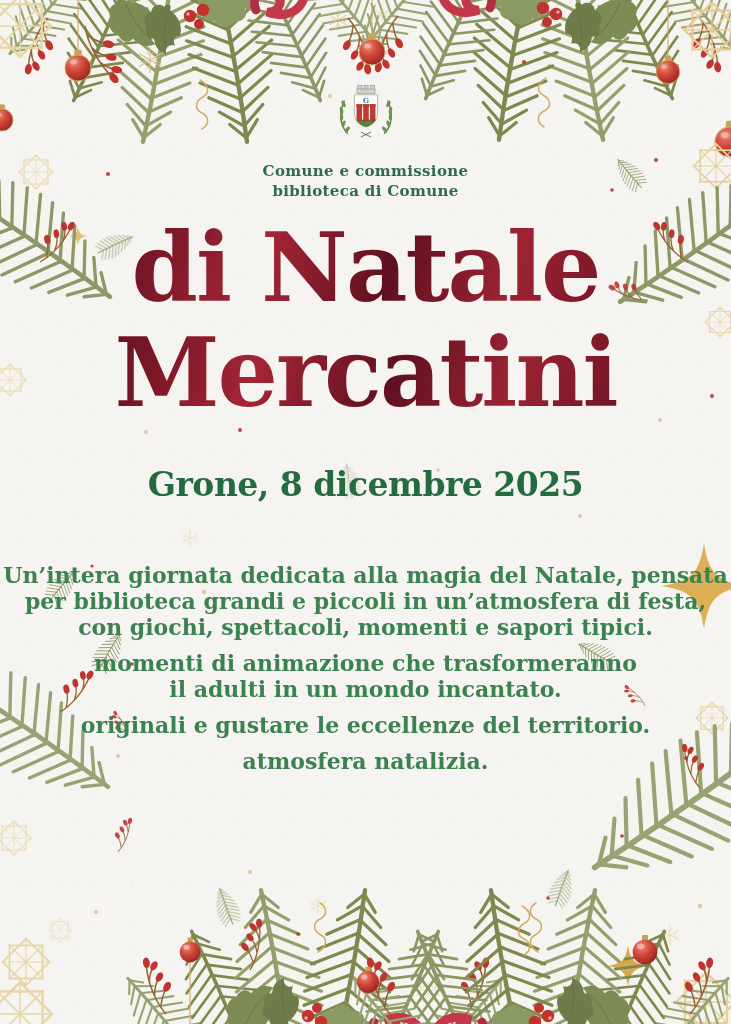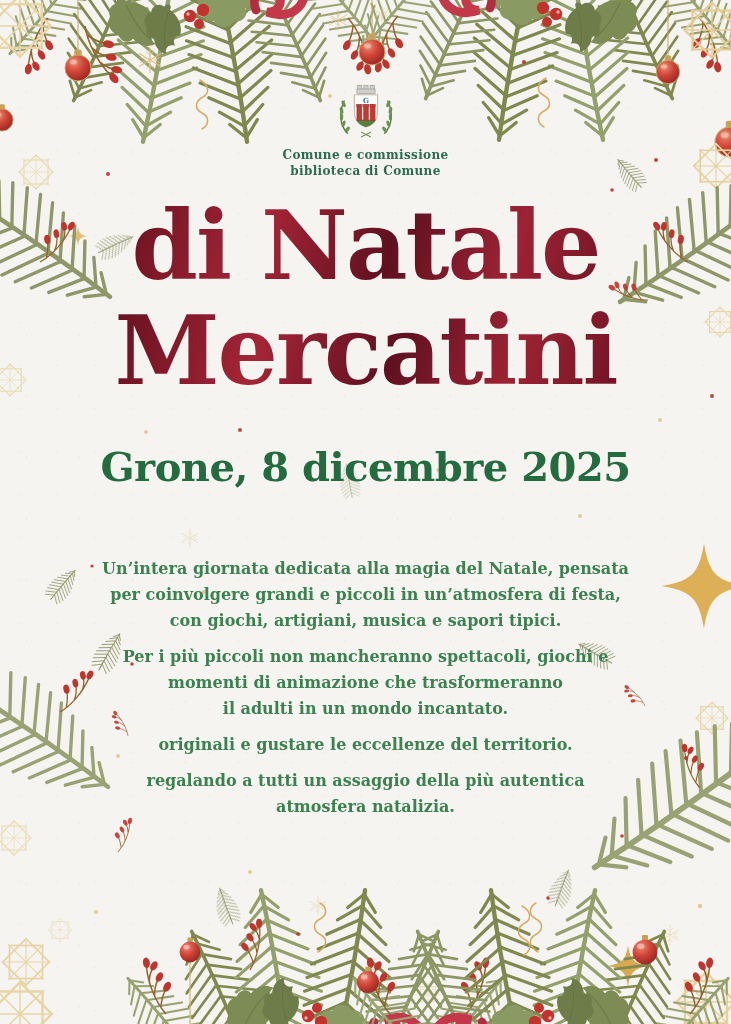--- a/index.html
+++ b/index.html
@@ -8,33 +8,33 @@
     background-color:#f5f4f0;
     background-image:
       radial-gradient(#e9e6df 0.8px, transparent 0.9px),
       radial-gradient(#edebe5 0.7px, transparent 0.8px);
     background-size:53px 61px, 38px 43px;
     font-family:"DejaVu Serif","Liberation Serif",serif;
   }
   .deco{position:absolute;inset:0;pointer-events:none;}
   .content{position:absolute;inset:0;display:flex;flex-direction:column;align-items:center;padding-top:84px;box-sizing:border-box;}
   .crest{display:block;}
-  .crest-caption{margin-top:6px;text-align:center;color:#2c6b52;font-size:12px;line-height:1.3;font-weight:700;letter-spacing:.35px;}
+  .crest-caption{margin-top:20px;text-align:center;color:#2c6b52;font-size:15px;line-height:1.3;font-weight:700;letter-spacing:.35px;}
   .title{margin:14px 0 0 0;text-align:center;font-weight:700;}
   .title span{display:block;font-size:95px;line-height:105px;letter-spacing:-2px;white-space:nowrap;color:#871a2a;}
   @supports ((-webkit-background-clip:text) or (background-clip:text)){
     .title span{
       background:linear-gradient(108deg,#6e1322 4%,#a42536 30%,#5f1020 55%,#9c2333 78%,#701425 100%);
       -webkit-background-clip:text;background-clip:text;color:transparent;
     }
   }
-  .date{margin:40px 0 8px 0;font-size:40px;font-weight:700;color:#256b40;letter-spacing:-.5px;white-space:nowrap;}
+  .date{margin:40px 0 0 0;font-size:33px;font-weight:700;color:#256b40;letter-spacing:-.5px;white-space:nowrap;}
   .paras{margin-top:58px;text-align:center;color:#3c8150;font-weight:700;}
   .paras p{margin:0 0 10px 0;}
-  .paras span{display:block;font-size:16px;line-height:26px;white-space:nowrap;}
+  .paras span{display:block;font-size:22px;line-height:26px;white-space:nowrap;}
 </style>
 </head>
 <body>
 
 <div class="poster">
 
   <svg class="deco" width="731" height="1024" viewBox="0 0 731 1024" aria-hidden="true">
     <defs>
       <radialGradient id="ballGrad" cx="0.35" cy="0.28" r="0.85">
         <stop offset="0" stop-color="#ef8772"></stop>
@@ -362,31 +362,29 @@
     <h1 class="title">
       <span>di Natale</span>
       <span>Mercatini</span>
     </h1>
 
     <h2 class="date">Grone, 8 dicembre 2025</h2>
 
     <div class="paras">
       <p>
         <span>Un’intera giornata dedicata alla magia del Natale, pensata</span>
-        <span>per coinvolgere grandi e piccoli in un’atmosfera di festa,</span>
-        <span>con giochi, artigiani, musica e sapori tipici.</span>
+        <span>per biblioteca grandi e piccoli in un’atmosfera di festa,</span>
+        <span>con giochi, spettacoli, momenti e sapori tipici.</span>
       </p>
       <p>
-        <span>Per i più piccoli non mancheranno spettacoli, giochi e</span>
         <span>momenti di animazione che trasformeranno</span>
         <span>il adulti in un mondo incantato.</span>
       </p>
       <p>
         <span>originali e gustare le eccellenze del territorio.</span>
       </p>
       <p>
-        <span>regalando a tutti un assaggio della più autentica</span>
         <span>atmosfera natalizia.</span>
       </p>
     </div>
 
   </div>
 </div>
 
 </body></html>

